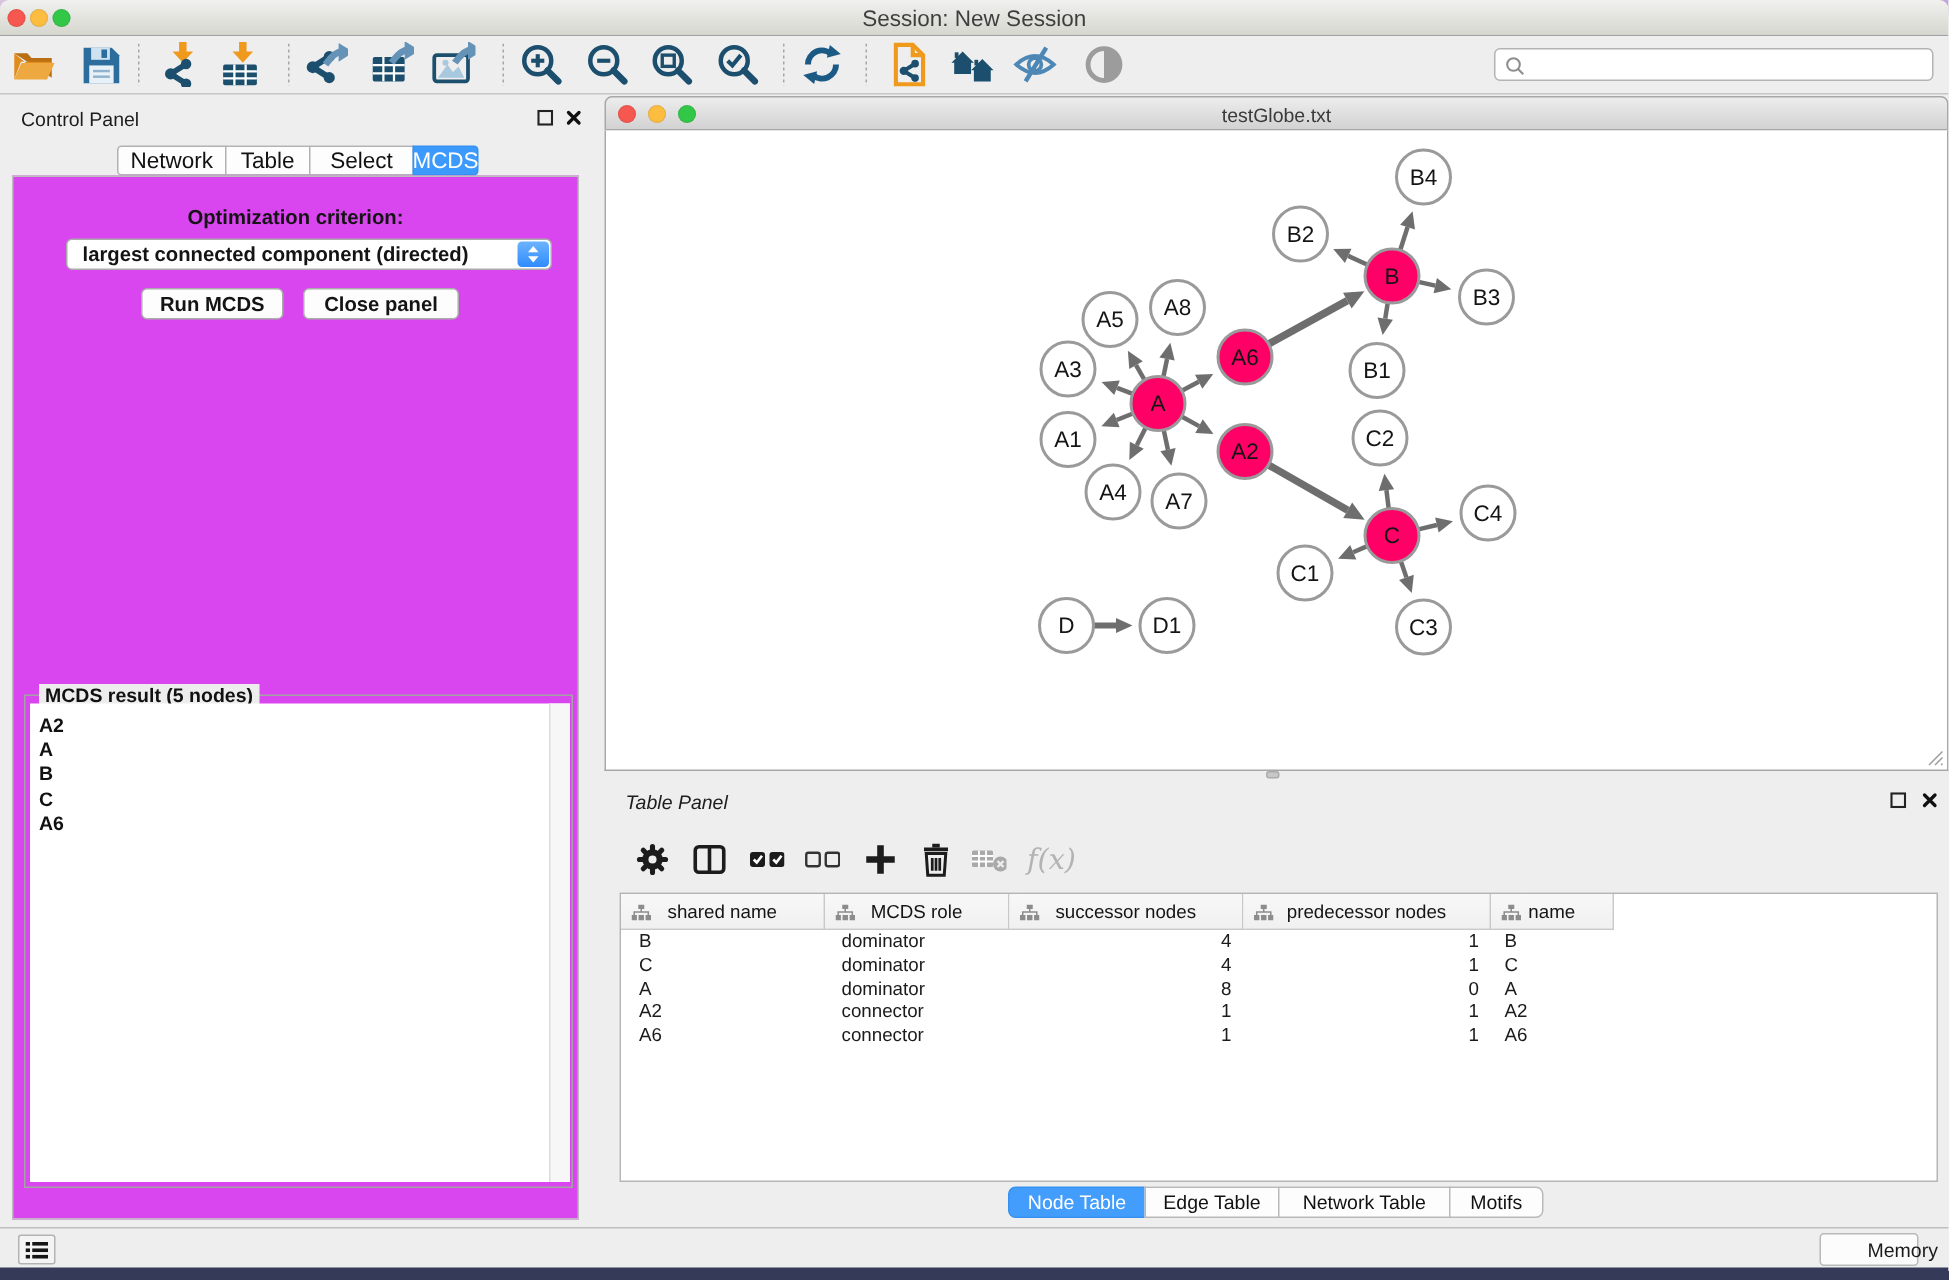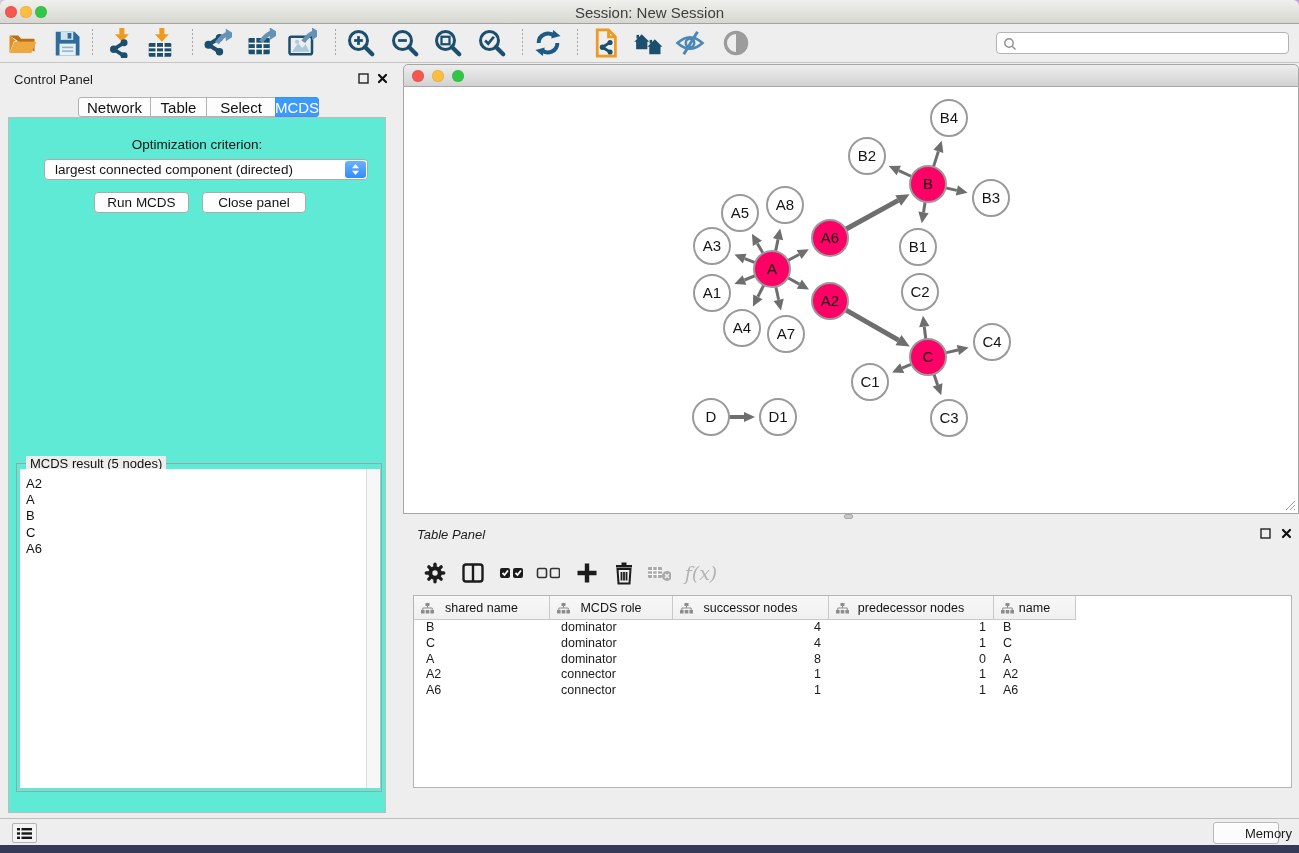--- a/index.html
+++ b/index.html
@@ -14,21 +14,21 @@
 .tsep{top:5px;height:28px;width:1px;background-image:linear-gradient(#a6a6a6 50%,rgba(0,0,0,0) 0%);background-size:1px 4px;}
 .ticon{top:2px;width:38px;height:34px;display:flex;align-items:center;justify-content:center;}
 #search-box{left:996px;top:8px;width:293px;height:22px;background:#fff;border:1px solid #b3b3b3;border-radius:4px;}
 .panel-title{font-size:13px;color:#1d1d1d;}
 #control-panel{left:0;top:63px;width:391px;height:755px;}
 #cp-tabs{left:78px;top:34px;display:flex;}
 .cp-tab{height:20px;border:1px solid #b2b2b2;background:#fdfdfd;font-size:15px;display:flex;align-items:center;justify-content:center;margin-left:-1px;color:#111;}
 .cp-tab:first-child{border-radius:3px 0 0 3px;margin-left:0;}
 .cp-tab:last-child{border-radius:0 3px 3px 0;}
 .cp-tab.active{background:#3c9afd;border-color:#3691f0;color:#fff;}
-#cp-pane{left:8px;top:54px;width:378px;height:696px;border:1px solid #bbbbbb;background:#5eead4;}
+#cp-pane{left:8px;top:54px;width:378px;height:696px;border:1px solid #bbbbbb;background:#d946ef;font-weight:bold;}
 #opt-label{left:0;top:19px;width:100%;text-align:center;font-size:13.5px;color:#141414;}
 #criterion-select{left:35px;top:41px;width:324px;height:21px;background:#fff;border:1px solid #ababab;border-radius:4px;}
 #criterion-value{left:10px;top:2px;font-size:13.5px;color:#141414;}
 #criterion-stepper{right:1px;top:1px;width:21px;height:17px;border-radius:3px;background:linear-gradient(#6cb3fe,#2f8cfc);}
 .cp-btn{top:74px;height:21px;background:#fdfdfd;border:1px solid #ababab;border-radius:4px;font-size:13.5px;color:#141414;display:flex;align-items:center;justify-content:center;}
 #mcds-fieldset{left:7px;top:345px;width:366px;height:329px;border:1px solid #a3a3a3;}
 #mcds-legend{left:9px;top:-8px;background:#ededed;padding:0 4px;font-size:13px;color:#111;}
 #mcds-list{left:3px;top:5px;width:360px;height:319px;background:#fff;}
 .mcds-item{padding-left:6px;font-size:13px;line-height:16.2px;color:#111;}
 #mcds-scroll{right:0;top:0;width:14px;height:319px;background:#f7f7f7;border-left:1px solid #dcdcdc;}
@@ -287,20 +287,21 @@
       </div>
     </div>
   </div>
 </div>
 
 <div class="abs" id="net-window">
   <div class="abs" id="net-titlebar">
     <div class="abs traffic" style="left:8px;top:5px;background:#f6574e;"></div>
     <div class="abs traffic" style="left:28px;top:5px;background:#fdbd40;"></div>
     <div class="abs traffic" style="left:48px;top:5px;background:#33c748;"></div>
+    <div class="abs" id="net-title">testGlobe.txt</div>
   </div>
   <div class="abs" id="net-canvas">
     <svg class="abs" style="left:0;top:0;" width="894" height="425" id="graph-svg">
         <line x1="359.069499109577" y1="166.37162344175974" x2="353.3648628424892" y2="156.38850997435608" stroke="#6e6e6e" stroke-width="3"></line>
         <polygon points="347.907334520564,146.83783541098703 357.87972718153634,153.80858749490054 348.849998503442,158.96843245381163" fill="#6e6e6e"></polygon>
         <line x1="371.5830786372219" y1="164.36022824752303" x2="374.03290264984633" y2="152.29955618537187" stroke="#6e6e6e" stroke-width="3"></line>
         <polygon points="376.2225618170375,141.51969566996928 379.128836711673,153.3346677916804 368.9369685880197,151.26444457906334" fill="#6e6e6e"></polygon>
         <line x1="351.1925698885631" y1="175.55715179061585" x2="340.68111410557174" y2="171.52776040713584" stroke="#6e6e6e" stroke-width="3"></line>
         <polygon points="330.4099068152492,167.59046427917886 342.5423813660605,166.67228059716518 338.81984684508296,176.3832402171065" fill="#6e6e6e"></polygon>
         <line x1="351.2874195640653" y1="188.68503217437387" x2="340.49668418098406" y2="193.0013263276064" stroke="#6e6e6e" stroke-width="3"></line>
@@ -557,20 +558,26 @@
         </div>
         <div class="tp-row">
           <div class="td-cell" style="width: 136px; text-align: left; padding-left: 12px;">A6</div>
           <div class="td-cell" style="width: 123px; text-align: left; padding-left: 11px;">connector</div>
           <div class="td-cell" style="width: 156px; text-align: right; padding-right: 8px;">1</div>
           <div class="td-cell" style="width: 165px; text-align: right; padding-right: 8px;">1</div>
           <div class="td-cell" style="width: 82px; text-align: left; padding-left: 9px;">A6</div>
         </div>
       </div>
   </div>
+  <div class="abs" id="tp-tabs">
+      <div class="tp-tab active" style="width: 92px;">Node Table</div>
+      <div class="tp-tab" style="width: 90px;">Edge Table</div>
+      <div class="tp-tab" style="width: 115px;">Network Table</div>
+      <div class="tp-tab" style="width: 63px;">Motifs</div>
+    </div>
 </div>
 
 <div class="abs" id="statusbar">
   <div class="abs" id="hamburger-btn">
     <svg width="15" height="13" viewBox="0 0 15 13">
       <rect x="0" y="1" width="3" height="2.4" fill="#161616"></rect>
         <rect x="4.5" y="1" width="10.5" height="2.4" fill="#161616"></rect>
       <rect x="0" y="5.3" width="3" height="2.4" fill="#161616"></rect>
         <rect x="4.5" y="5.3" width="10.5" height="2.4" fill="#161616"></rect>
       <rect x="0" y="9.6" width="3" height="2.4" fill="#161616"></rect>

